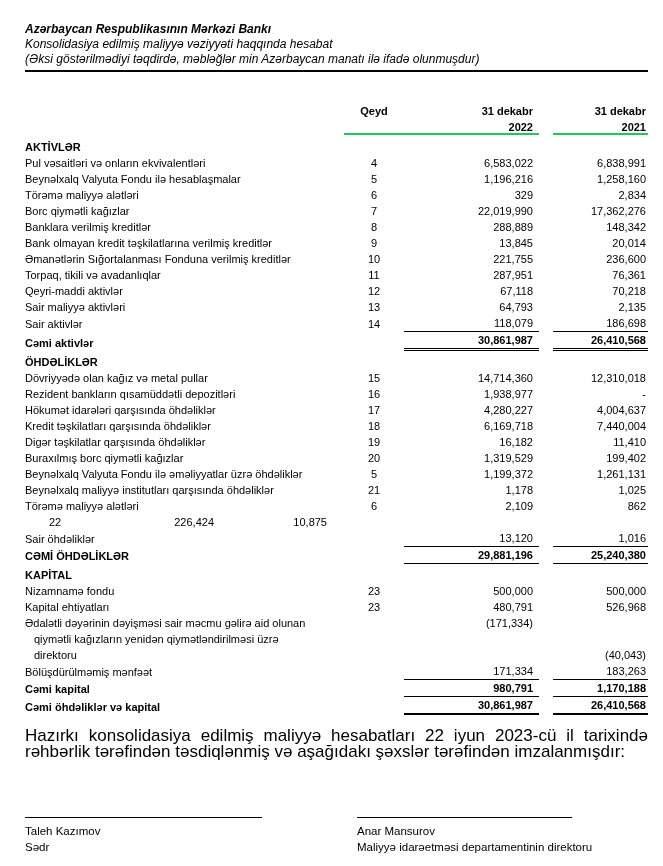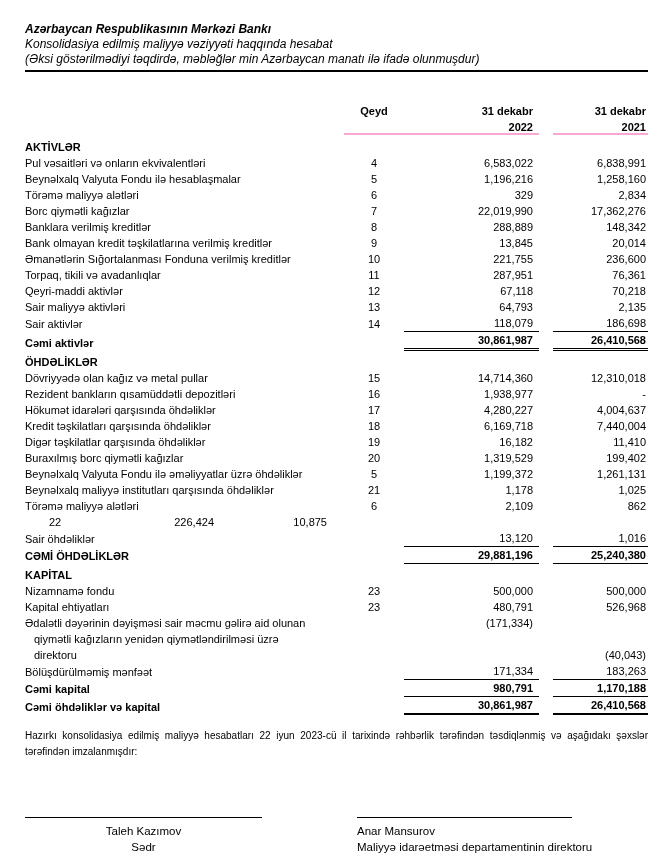--- a/index.html
+++ b/index.html
@@ -19,40 +19,40 @@
 
   
   .table { margin-top:31px; }
   .trow { display:flex; align-items:flex-end; line-height:16px; }
   .c-label { flex:1 1 auto; padding-right:4px; }
   .c-note  { flex:0 0 60px; text-align:center; }
   .c-num   { flex:0 0 135px; text-align:right; padding-right:6px; }
   .c-num2  { flex:0 0 95px; margin-left:14px; text-align:right; padding-right:2px; }
 
   .thead { font-weight:bold; align-items:flex-end; }
-  .thead .hc { height:32px; border-bottom:2px solid #f9a8d4; }
+  .thead .hc { height:32px; border-bottom:2px solid #22c55e; }
   .thead .c-note { padding-top:0; }
   .thead .c-num > div, .thead .c-num2 > div { line-height:16px; }
 
   .sect { font-weight:bold; line-height:16px; margin-top:3px; }
   .sect-first { margin-top:4px; }
 
   .u-after .c-num, .u-after .c-num2 { border-bottom:1px solid #000; }
   .dbl .c-num, .dbl .c-num2 { border-bottom:3px double #000; }
   .thick .c-num, .thick .c-num2 { border-bottom:2.5px solid #000; }
   .row-total { font-weight:bold; }
 
   .ml .c-label div { line-height:16px; }
   .ml .indent { padding-left:9px; }
   .v-top { align-self:flex-start; }
 
   
-  .approval { margin-top:13px; font-size:10px; line-height:16px; text-align:justify; }
+  .approval { margin-top:13px; font-size:17px; line-height:16px; text-align:justify; }
   .signatures { display:flex; margin-top:57px; font-size:11.5px; line-height:16px; }
-  .sig-left  { flex:0 0 237px; margin-right:95px;text-align:center; }
+  .sig-left  { flex:0 0 237px; margin-right:95px; }
   .sig-right { flex:0 0 266px; }
   .sig-line  { border-top:1.5px solid #000; height:0; margin-bottom:5px; }
   .sig-left  .sig-line { width:237px; }
   .sig-right .sig-line { width:215px; }
 </style>
 </head>
 <body>
 
 <div class="page">
 

